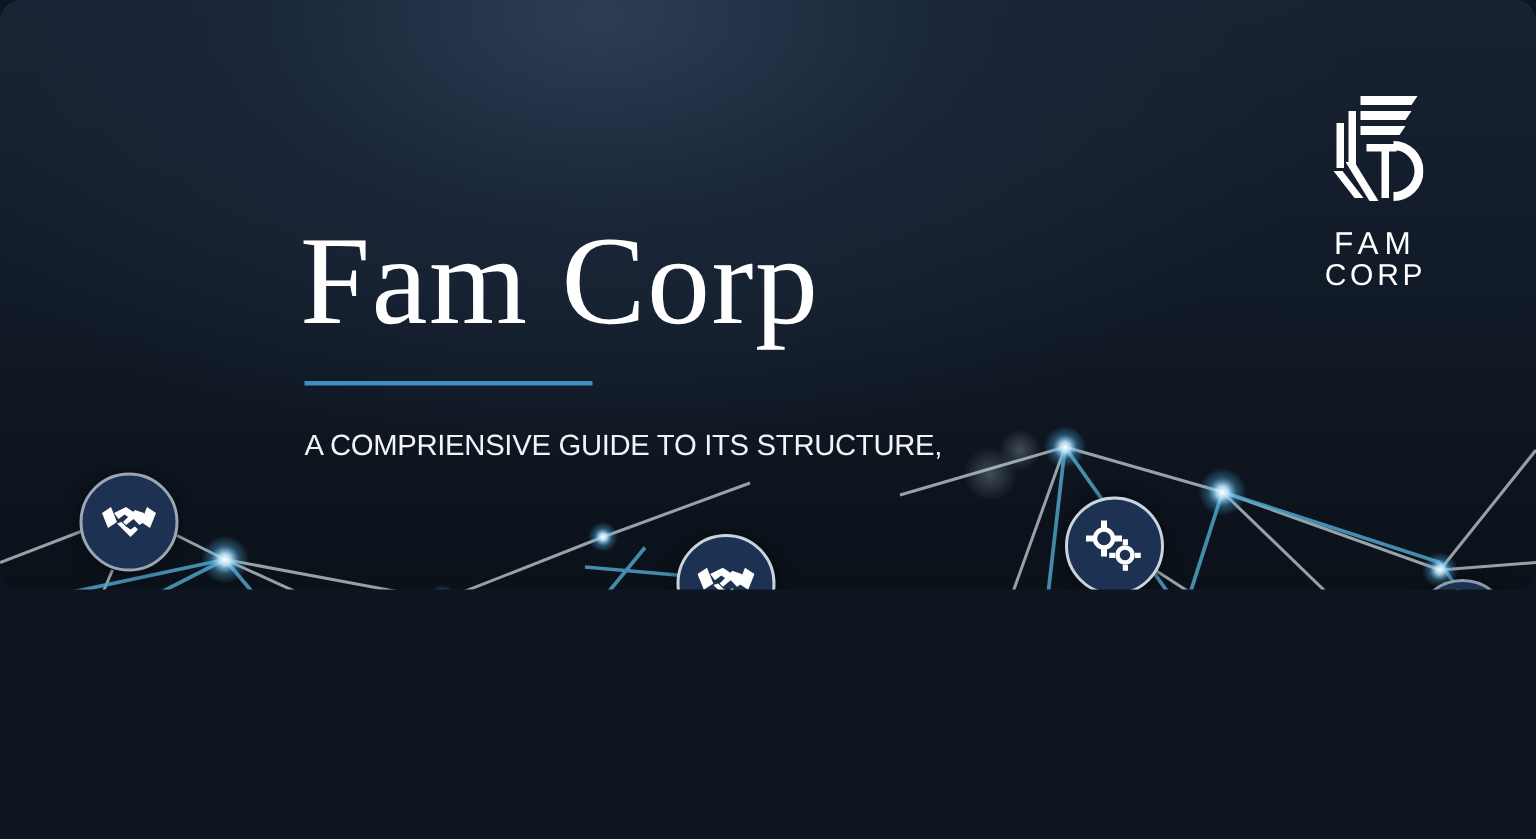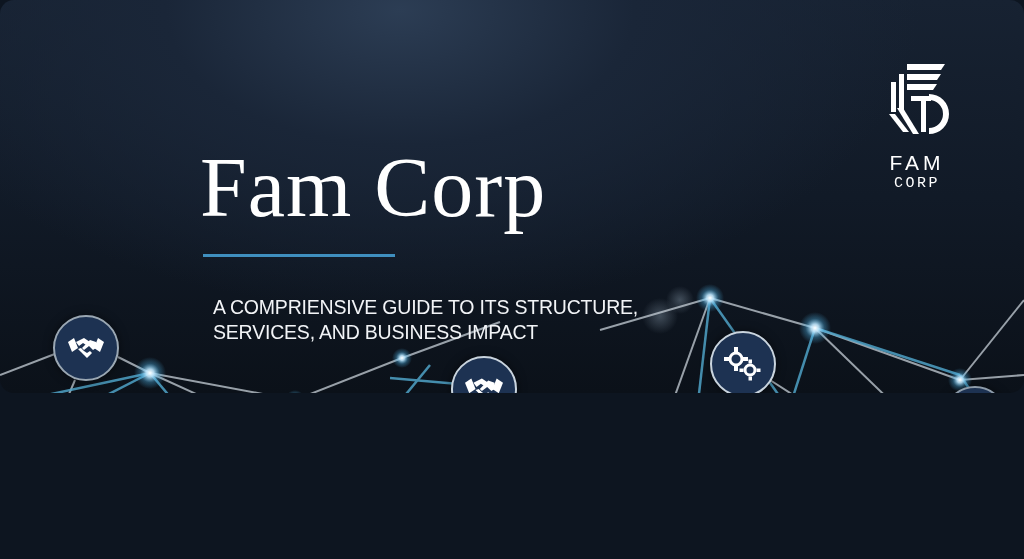--- a/index.html
+++ b/index.html
@@ -15,36 +15,36 @@
   .title {
     position: absolute; left: 200px; top: 146px; margin: 0;
     font-family: "Liberation Serif", "DejaVu Serif", serif;
     font-weight: 400; font-size: 84px; line-height: 1; color: #ffffff; letter-spacing: 1px;
   }
   .title-rule {
     position: absolute; left: 203px; top: 254px; width: 192px; height: 3px;
     background: #3f8fbf;
   }
   .subtitle {
-    position: absolute; left: 203px; top: 285px; margin: 10px;
+    position: absolute; left: 203px; top: 285px; margin: 0;
     font-family: "Liberation Sans", "DejaVu Sans", sans-serif;
     font-size: 19.5px; line-height: 25px; color: #f2f4f7; letter-spacing: -0.2px;
   }
   .subtitle span { display: block; white-space: nowrap; }
   .logo { position: absolute; left: 872px; top: 60px; width: 90px; text-align: center; }
   .logo-mark { display: block; margin: 0 auto; }
   .logo-word-1 {
     display: block; margin-top: 12px;
     font-family: "Liberation Sans", "DejaVu Sans", sans-serif;
     font-weight: 400; font-size: 21px; letter-spacing: 4px; color: #ffffff; line-height: 22px;
   }
   .logo-word-2 {
     display: block;
-    font-family: Liberation Mono, monospace;
-    font-weight: 400; font-size: 15px; letter-spacing: 2.5px; color: #ffffff; line-height: 20px;
+    font-family: Liberation Sans, sans-serif;
+    font-weight: 400; font-size: 20px; letter-spacing: 2.5px; color: #ffffff; line-height: 20px;
   }
   .node {
     position: absolute; border-radius: 50%;
     background: #1d3252; border: 2px solid #c9d4de; box-sizing: border-box;
     display: flex; align-items: center; justify-content: center;
     box-shadow: 0 0 10px rgba(0,0,0,0.5);
   }
   .node svg { display: block; }
 </style>
 </head>
@@ -151,21 +151,20 @@
       <circle cx="1020" cy="540" r="14" fill="url(#glow)"></circle>
       <circle cx="250" cy="470" r="8" fill="url(#glow)"></circle>
       <circle cx="600" cy="455" r="10" fill="url(#glow)"></circle>
     </g>
   </svg>
 
   <h1 class="title">Fam Corp</h1>
   <div class="title-rule"></div>
   <p class="subtitle">
     <span>A COMPRIENSIVE GUIDE TO ITS STRUCTURE,</span>
-    <span>SERVICES, AND BUSINESS IMPACT</span>
   </p>
 
   <div class="logo">
     <svg class="logo-mark" width="64" height="80" viewBox="0 0 64 80">
       <g fill="#ffffff">
 
         <polygon points="22,4 60,4 56,10 22,10"></polygon>
         <polygon points="22,14 56,14 52,20 22,20"></polygon>
         <polygon points="22,24 52,24 48,30 22,30"></polygon>
 

